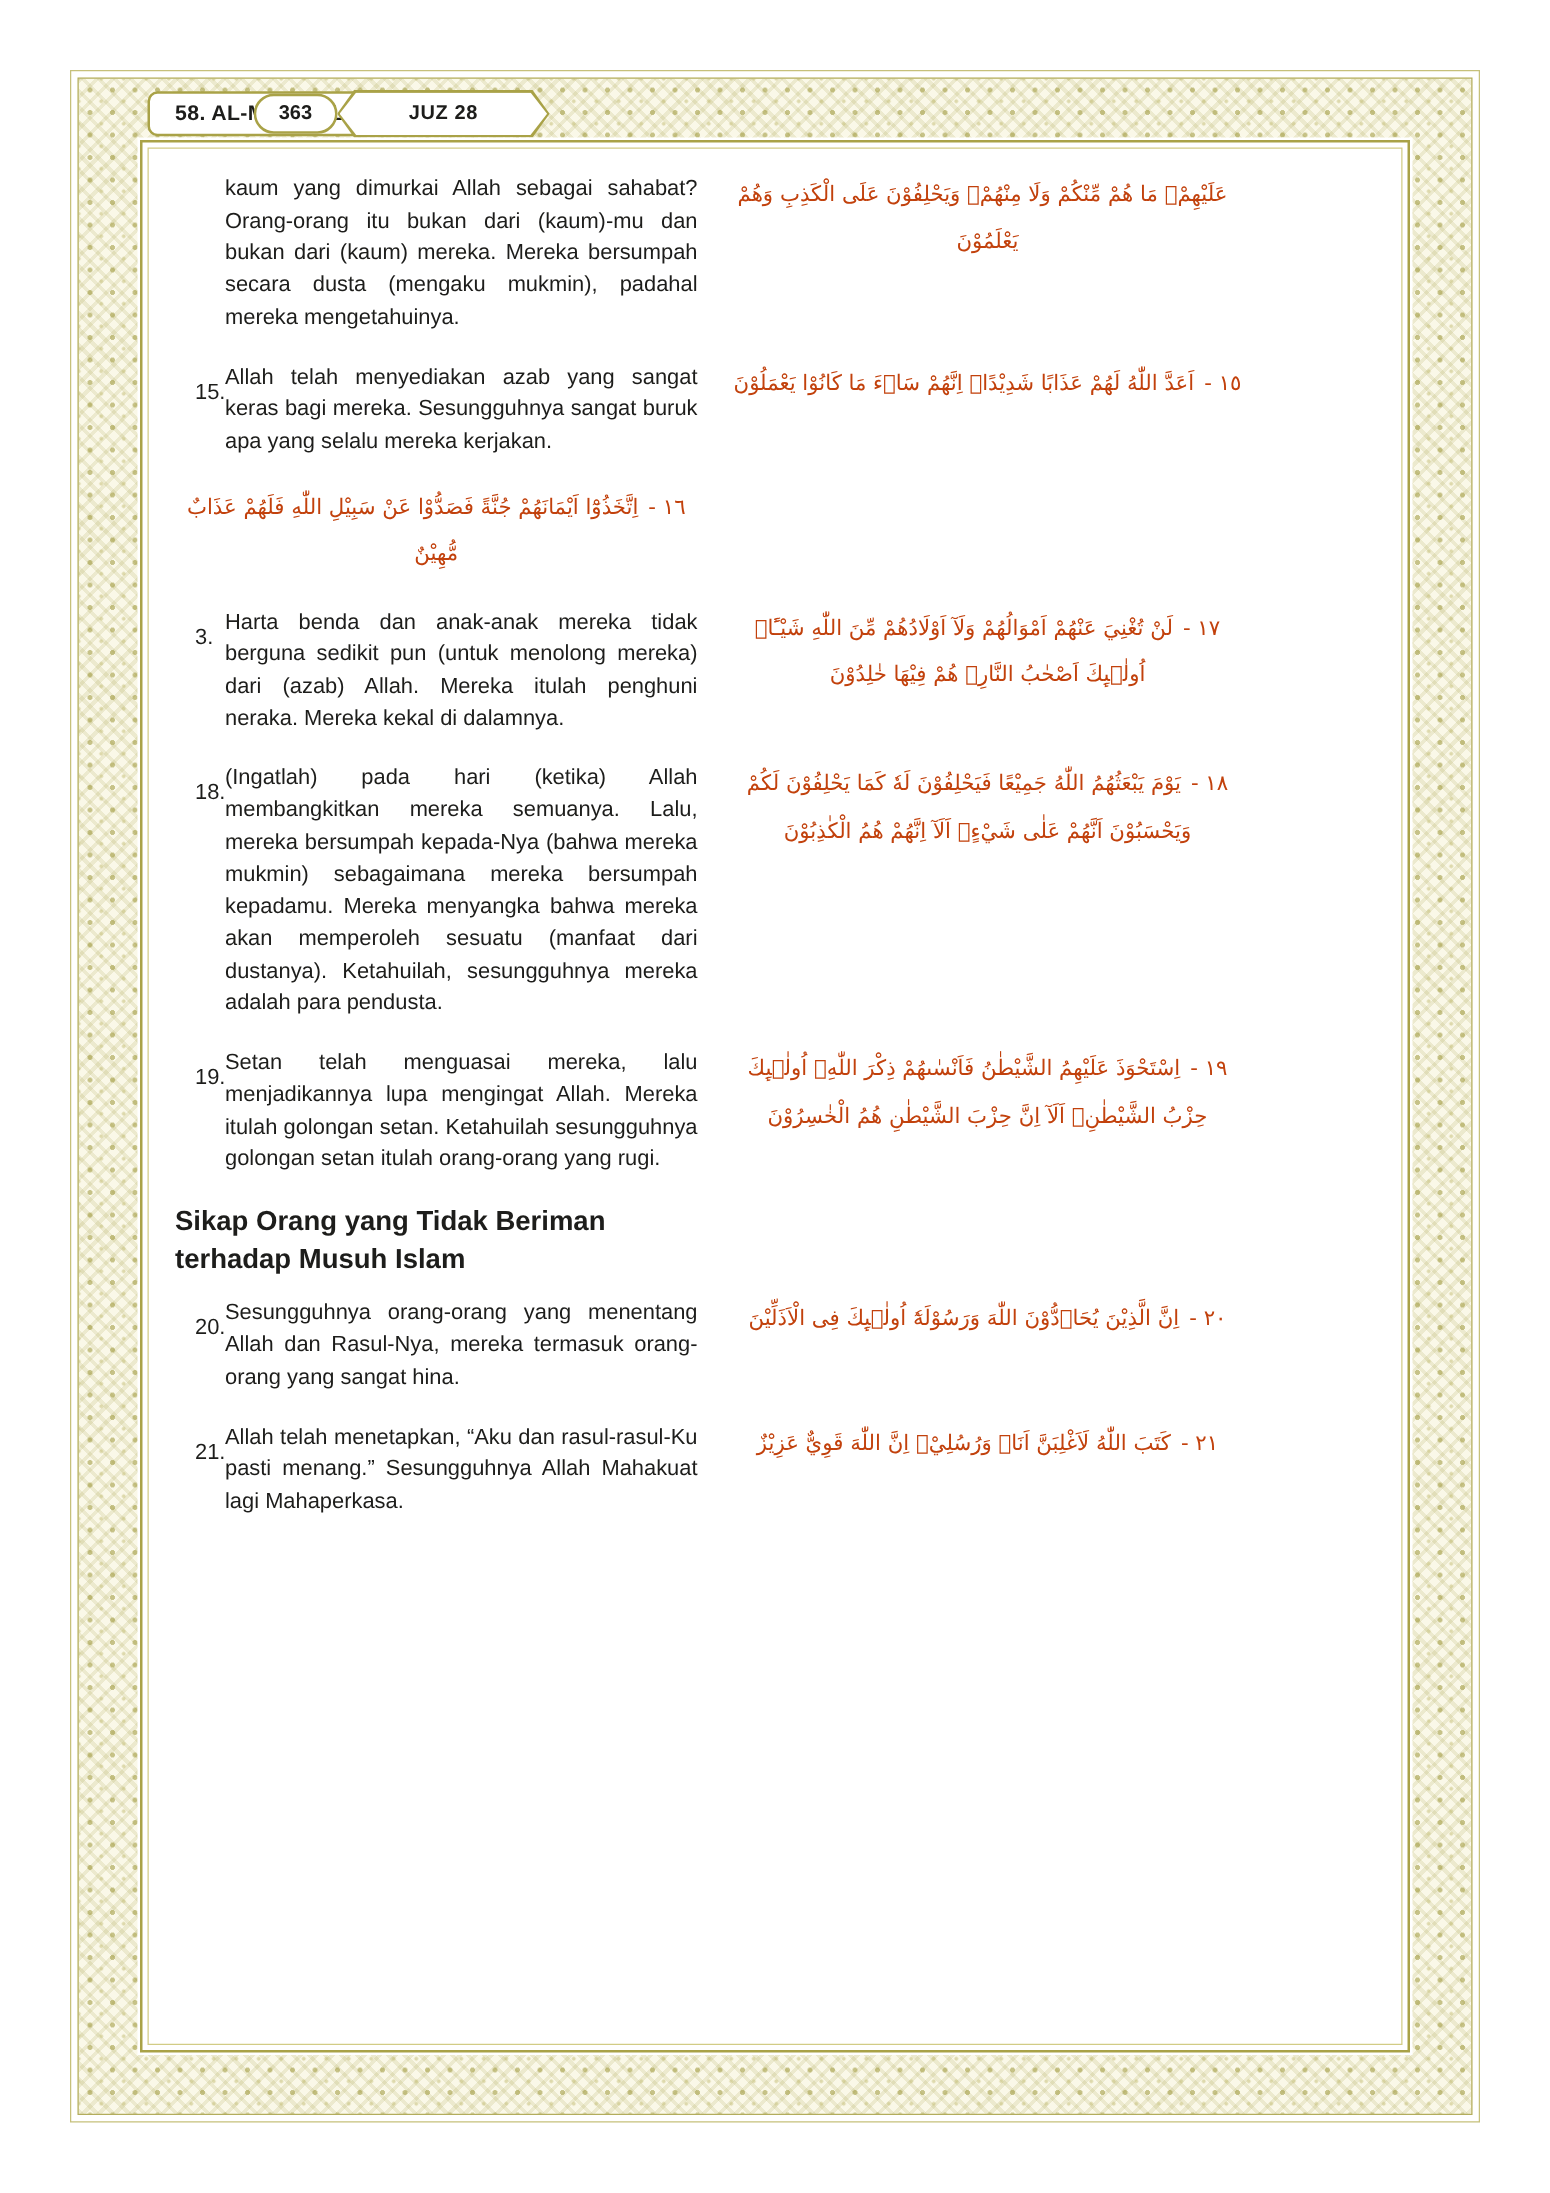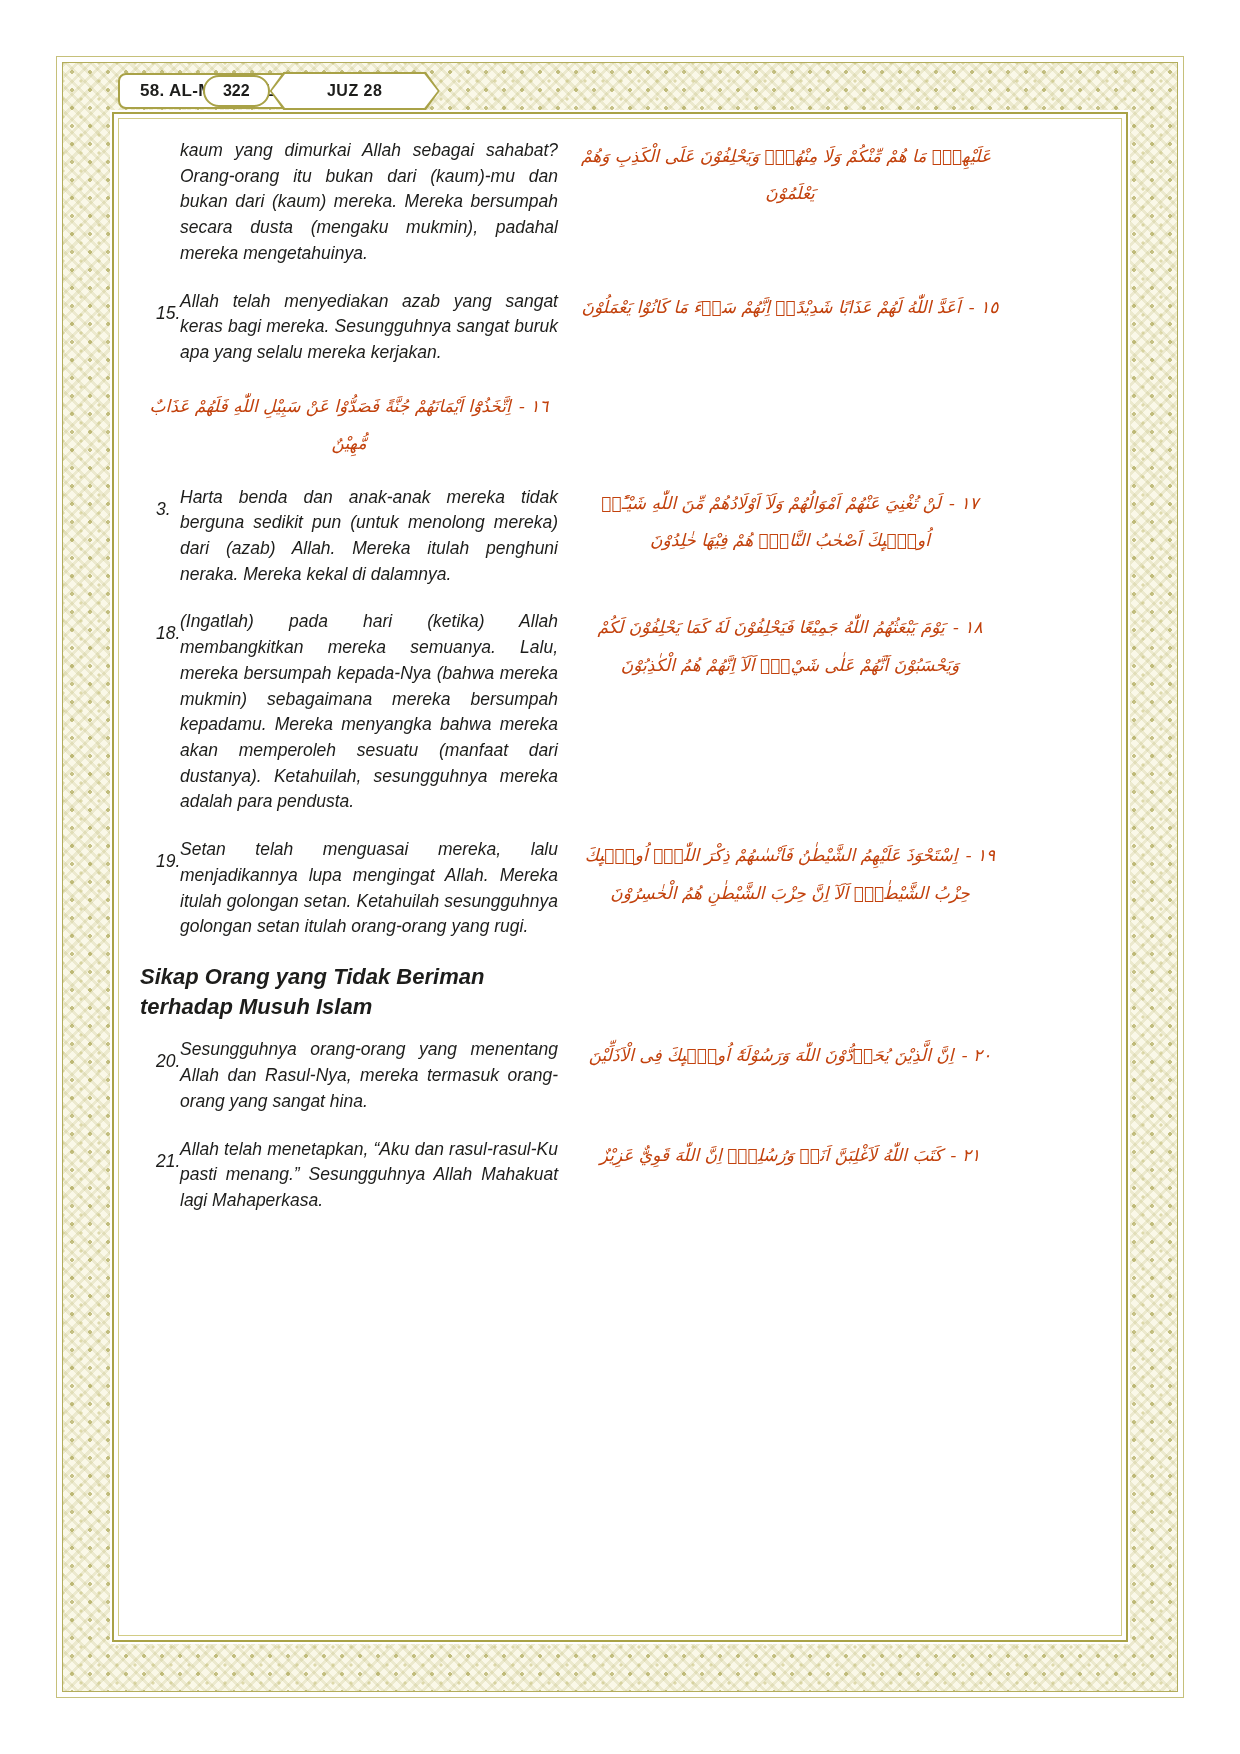--- a/index.html
+++ b/index.html
@@ -31,21 +31,21 @@
     padding:5px 18px;font-size:16px;font-weight:bold;margin-left:-120px;}
   .juz-shield{position:relative;width:170px;height:38px;}
   .juz-shield .shape{position:absolute;inset:0;background:#a9a247;
     clip-path:polygon(0 50%,8% 0,92% 0,100% 50%,92% 100%,8% 100%);}
   .juz-shield .shape-inner{position:absolute;inset:2px;background:#ffffff;
     clip-path:polygon(0 50%,8% 0,92% 0,100% 50%,92% 100%,8% 100%);}
   .juz-shield .label{position:absolute;inset:0;display:flex;align-items:center;
     justify-content:center;font-weight:bold;font-size:16px;letter-spacing:.5px;}
 
   
-  .content{position:absolute;top:138px;left:140px;width:860px;z-index:5;font-style:italic;}
+  .content{position:absolute;top:138px;left:140px;width:860px;z-index:5;}
   .row{display:grid;grid-template-columns:418px 1fr;column-gap:22px;
     margin-bottom:22px;align-items:start;}
   .trans{font-size:17.5px;line-height:1.47;text-align:justify;position:relative;
     padding-left:40px;}
   .vnum{position:absolute;left:0;top:12px;margin-left:16px;}
   .arabic{direction:rtl;font-family:"DejaVu Sans",sans-serif;font-size:17px;
     line-height:2.2;text-align:center;color:#c2410c;}
   .anum{padding-left:8px;white-space:nowrap;}
   .section-heading{width:418px;font-weight:bold;font-size:22px;line-height:1.35;
     margin:4px 0 16px 0;}
@@ -54,21 +54,21 @@
 <body>
 
 <div class="frame-line-outer"></div>
 <div class="band"></div>
 <div class="band-hole"></div>
 <div class="inner-line"></div>
 <div class="inner-line2"></div>
 
 <div class="header">
   <div class="surah-ribbon">58. AL-MUJĀDILAH</div>
-  <div class="page-pill">322</div>
+  <div class="page-pill">363</div>
   <div class="juz-shield">
     <div class="shape"></div>
     <div class="shape-inner"></div>
     <div class="label">JUZ 28</div>
   </div>
 </div>
 
 <div class="content">
 
   <div class="row">

